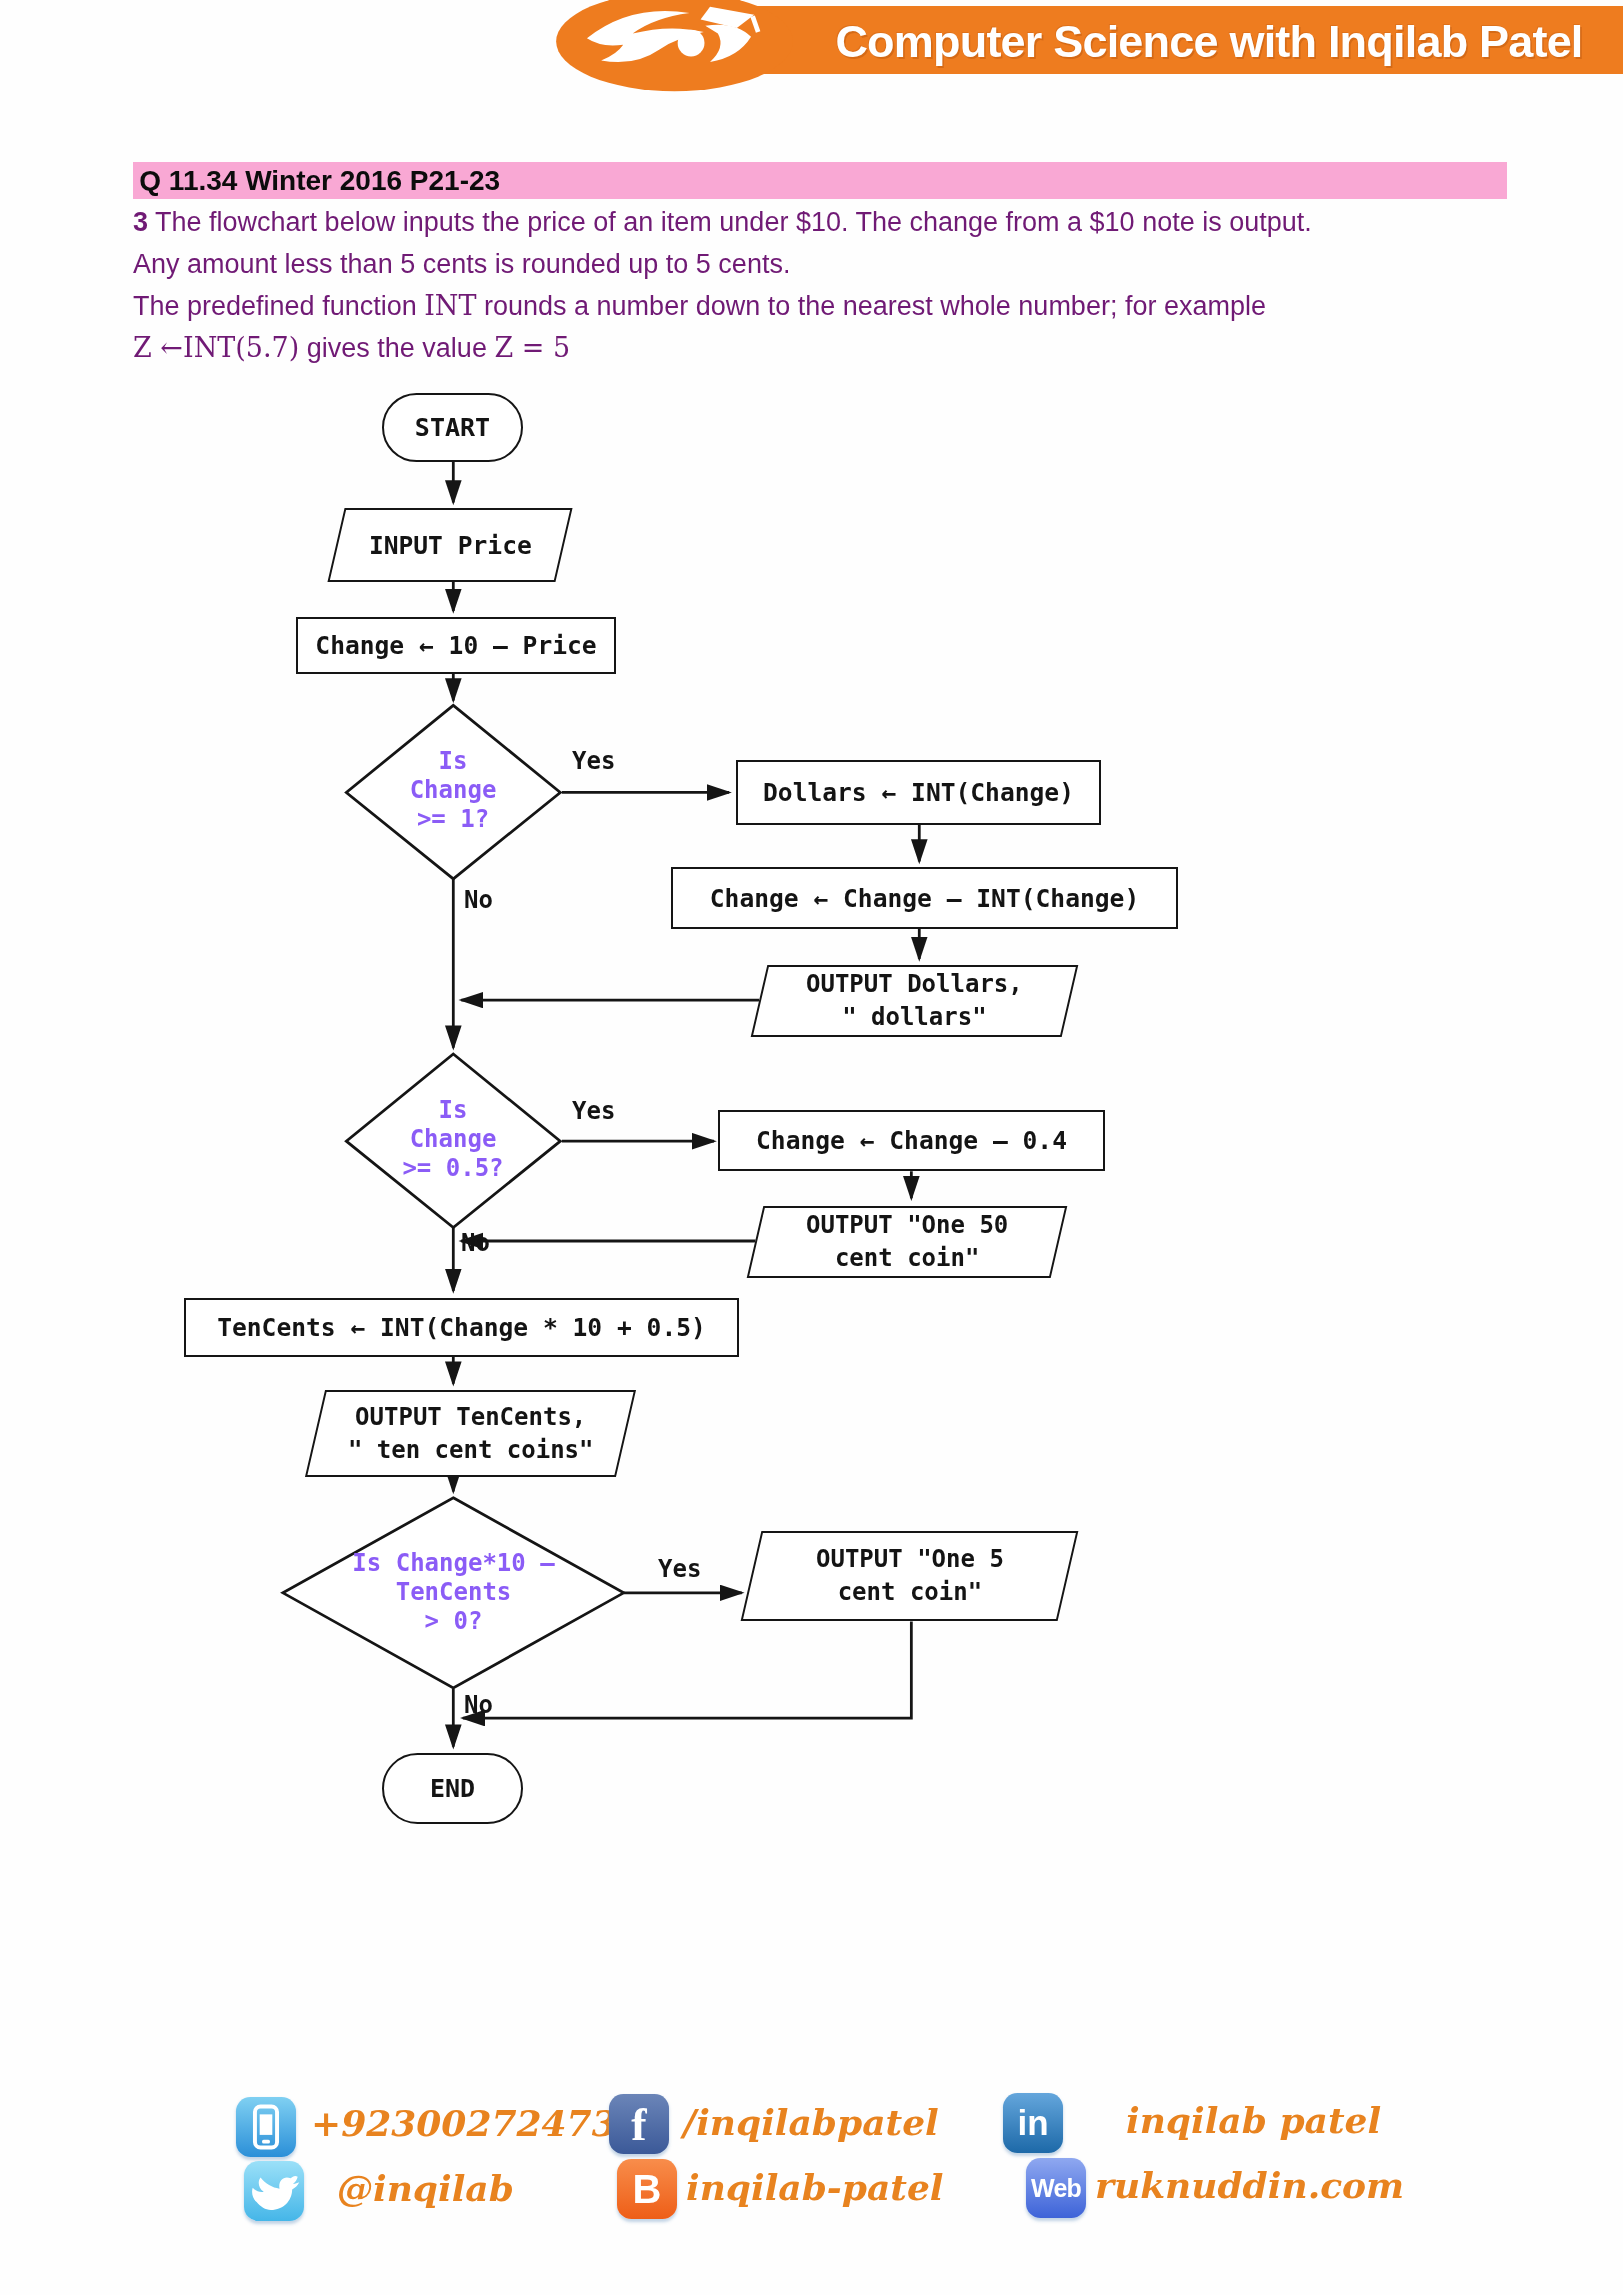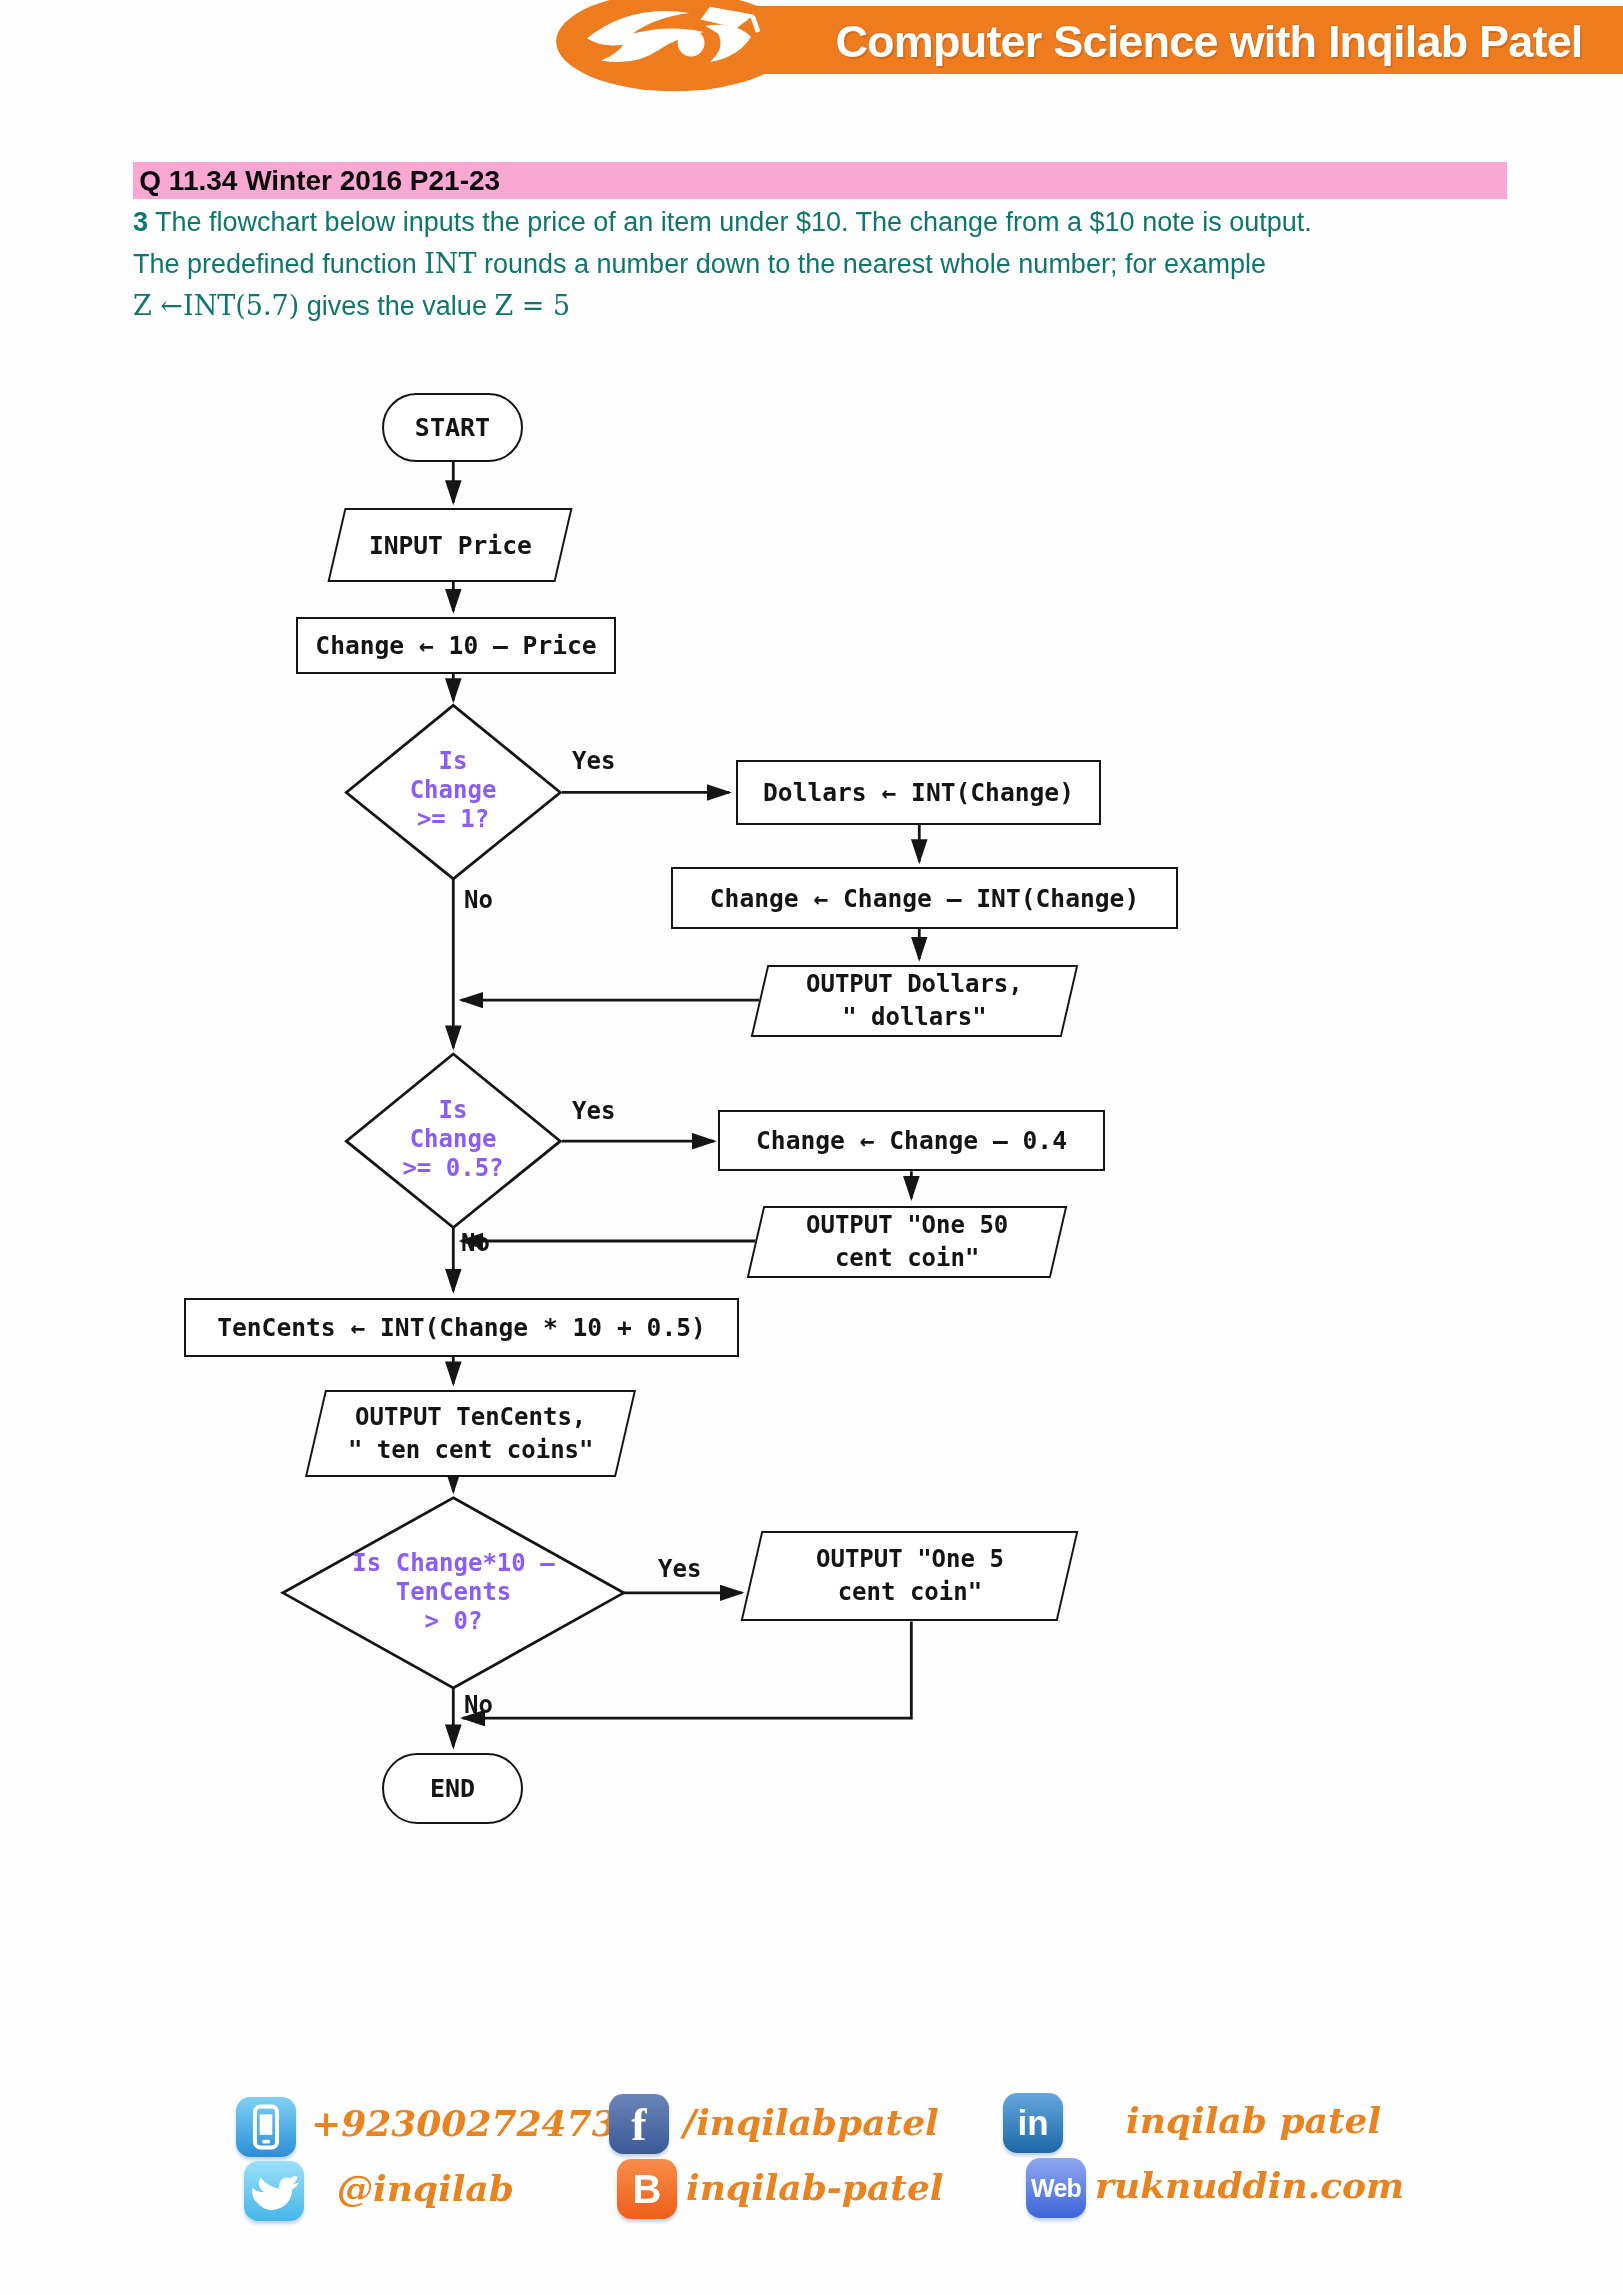--- a/index.html
+++ b/index.html
@@ -12,21 +12,21 @@
   .logo{position:absolute;left:555px;top:-9.5px;width:239px;height:101px;}
   .banner-title{position:absolute;left:801px;top:8px;width:816px;height:67px;
       display:flex;align-items:center;justify-content:center;color:#ffffff;
       font-weight:800;font-size:45px;letter-spacing:-0.8px;white-space:nowrap;
       text-shadow:1.6px 1.6px 0 rgba(150,60,0,.28), -0.8px -0.8px 0 rgba(150,60,0,.18);}
 
   
   .qtitle{position:absolute;left:133px;top:162px;width:1374px;height:37px;background:#f9a8d4;
       font-size:28px;font-weight:bold;color:#0c0c0c;line-height:37px;padding-left:6.3px;
       box-sizing:border-box;}
-  .para{position:absolute;left:133px;top:201px;width:1379px;font-size:27px;color:#0f766e;
+  .para{position:absolute;left:133px;top:201px;width:1379px;font-size:27px;color:#701a75;
       line-height:42px;}
   .serif{font-family:"DejaVu Serif","Liberation Serif",serif;}
 
   
   .wires{position:absolute;left:0;top:0;width:1623px;height:2295px;}
   .node{position:absolute;background:#ffffff;border:2.8px solid #151515;box-sizing:border-box;
       display:flex;align-items:center;justify-content:center;
       font-family:"DejaVu Sans Mono","Liberation Mono",monospace;font-weight:700;
       font-size:24.6px;color:#141414;white-space:nowrap;}
   .term{border-radius:36px;font-size:25px;}
@@ -68,20 +68,21 @@
       <path d="M190,44 Q228,38 248,58 Q232,84 196,90 Q216,72 206,54 Z" fill="#ffffff"></path>
       <path d="M196,20 L252,30 L230,47 L184,36 Z" fill="#ffffff"></path>
       <path d="M250,32 l7,20" stroke="#ffffff" stroke-width="6" fill="none"></path>
     </svg>
   </div>
   <div class="banner-title">Computer Science with Inqilab Patel</div>
 
   <div class="qtitle">Q 11.34 Winter 2016 P21-23</div>
   <div class="para">
     <div><b>3</b><span> The flowchart below inputs the price of an item under $10. The change from a $10 note is output.</span></div>
+    <div>Any amount less than 5 cents is rounded up to 5 cents.</div>
     <div><span>The predefined function </span><span class="serif">INT</span><span> rounds a number down to the nearest whole number; for example</span></div>
     <div><span class="serif">Z ←INT(5.7)</span><span> gives the value </span><span class="serif">Z = 5</span></div>
   </div>
 
   <svg class="wires" viewBox="0 0 2048 2896">
     <defs>
       <marker id="ah" markerWidth="11" markerHeight="8" refX="8" refY="3" orient="auto" markerUnits="strokeWidth">
         <path d="M0,0 L9,3 L0,6 Z" fill="#151515"></path>
       </marker>
     </defs>

